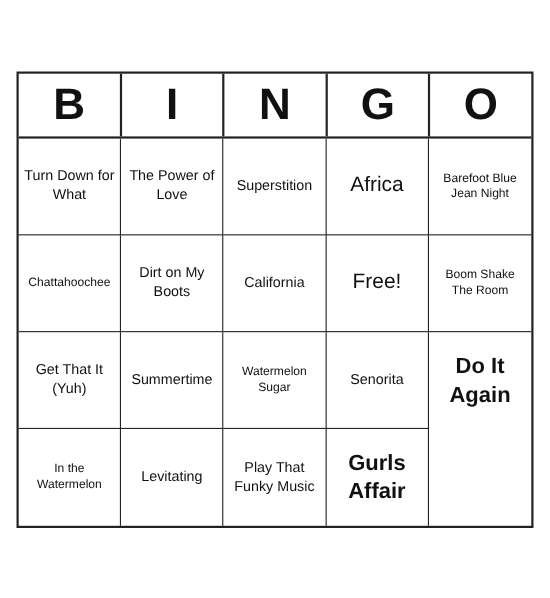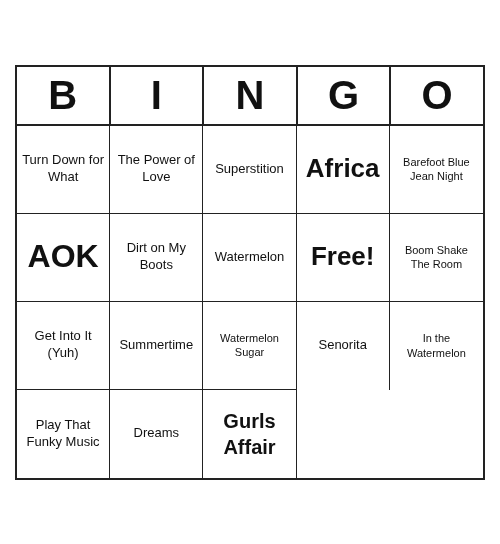--- a/index.html
+++ b/index.html
@@ -54,22 +54,22 @@
     }
     .bingo-grid .bingo-cell:nth-last-child(-n+5) {
       border-bottom: none;
     }
     .cell-text {
       font-size: 13px;
       line-height: 1.3;
       color: #111;
     }
     .cell-text.large {
-      font-size: 26px;
-      font-weight: bold;
+      font-size: 19px;
+      font-weight: normal;
       text-align: right;
     }
     .cell-text.medium {
       font-size: 20px;
       font-weight: bold;
     }
     .cell-text.xlarge {
       font-size: 32px;
       font-weight: bold;
     }
@@ -98,52 +98,55 @@
       <div class="bingo-cell">
         <span class="cell-text">Superstition</span>
       </div>
       <div class="bingo-cell">
         <span class="cell-text large">Africa</span>
       </div>
       <div class="bingo-cell">
         <span class="cell-text small">Barefoot Blue Jean Night</span>
       </div>
       <div class="bingo-cell">
-        <span class="cell-text xlarge">AOK</span>
+        <span class="cell-text small">Chattahoochee</span>
       </div>
       <div class="bingo-cell">
         <span class="cell-text">Dirt on My Boots</span>
       </div>
       <div class="bingo-cell">
-        <span class="cell-text">Watermelon</span>
+        <span class="cell-text">California</span>
       </div>
       <div class="bingo-cell">
         <span class="cell-text large">Free!</span>
       </div>
       <div class="bingo-cell">
         <span class="cell-text small">Boom Shake The Room</span>
       </div>
       <div class="bingo-cell">
-        <span class="cell-text">Get Into It (Yuh)</span>
+        <span class="cell-text">Get That It (Yuh)</span>
       </div>
       <div class="bingo-cell">
         <span class="cell-text">Summertime</span>
       </div>
       <div class="bingo-cell">
         <span class="cell-text small">Watermelon Sugar</span>
       </div>
       <div class="bingo-cell">
         <span class="cell-text">Senorita</span>
       </div>
       <div class="bingo-cell">
+        <span class="cell-text medium">Do It Again</span>
+      </div>
+      <div class="bingo-cell">
         <span class="cell-text small">In the Watermelon</span>
       </div>
       <div class="bingo-cell">
-        <span class="cell-text">Play That Funky Music</span>
+        <span class="cell-text">Levitating</span>
       </div>
       <div class="bingo-cell">
-        <span class="cell-text">Dreams</span>
+        <span class="cell-text">Play That Funky Music</span>
       </div>
       <div class="bingo-cell">
         <span class="cell-text medium">Gurls Affair</span>
       </div>
     </div>
 </div>
 
 </body></html>

